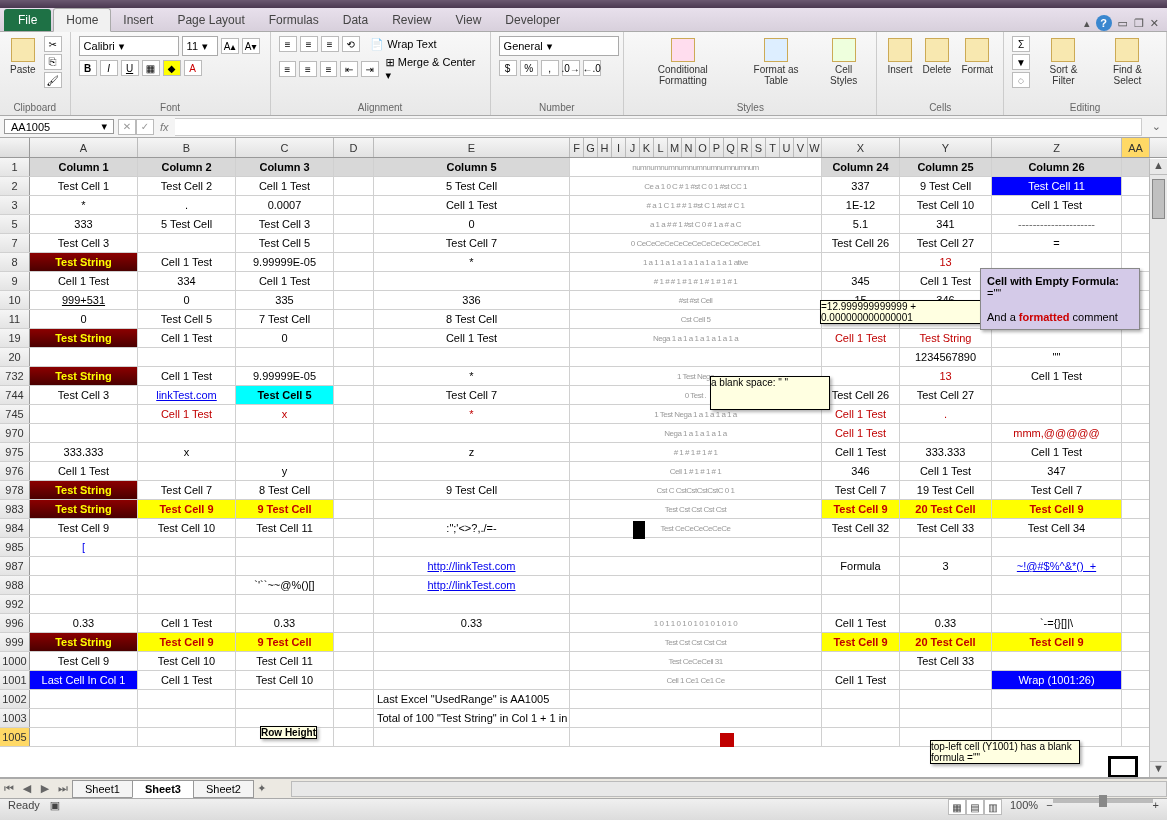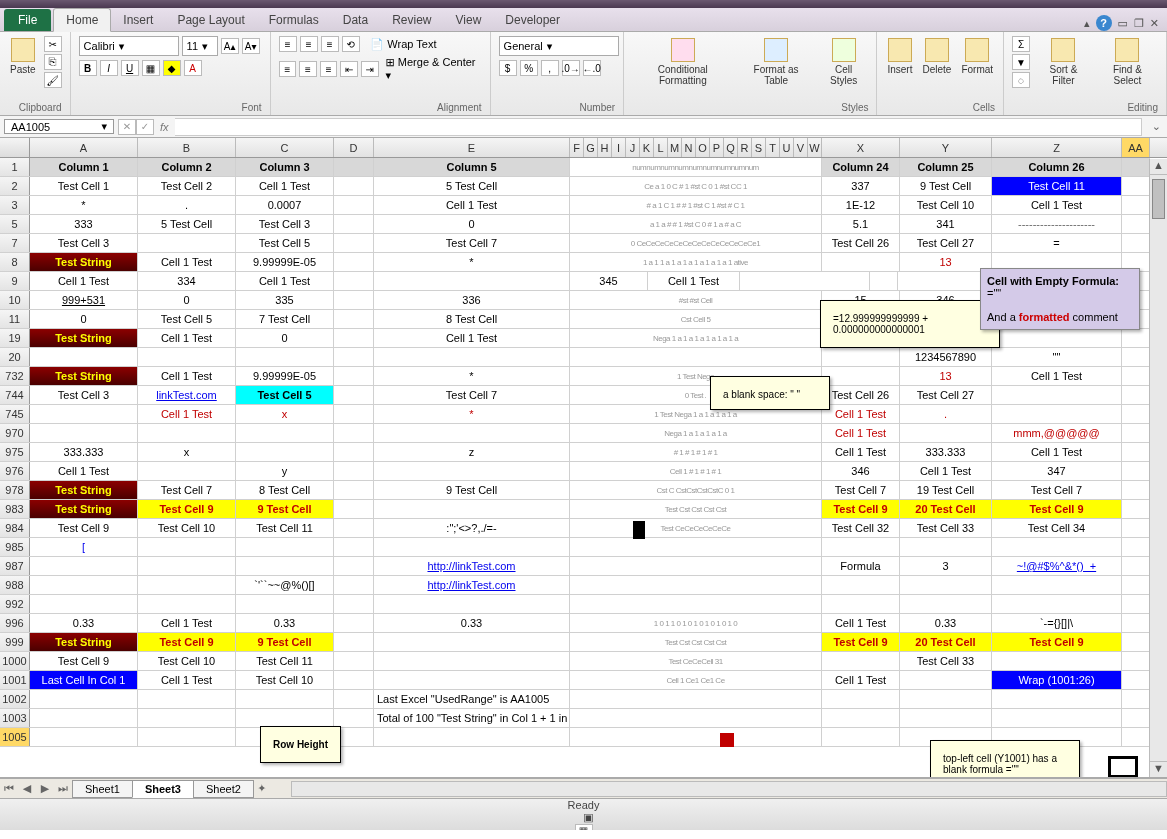--- a/index.html
+++ b/index.html
@@ -6,21 +6,21 @@
 body { background: #fff; overflow: hidden; font-size: 11px; }
 .titlebar-area { height: 8px; background: linear-gradient(#6a5870, #4a3850); }
 .tabs-row { display: flex; align-items: flex-end; background: linear-gradient(#e8e0ec, #d8d0dc); height: 24px; padding-left: 4px; border-bottom: 1px solid #aaa; }
 .file-tab { background: #1e7145; color: #fff; padding: 4px 14px; border-radius: 3px 3px 0 0; font-size: 12px; margin-right: 2px; cursor: pointer; }
 .tab { padding: 4px 12px; font-size: 12px; color: #444; cursor: pointer; }
 .tab.active { background: #f1f1f1; border: 1px solid #aaa; border-bottom: 1px solid #f1f1f1; border-radius: 3px 3px 0 0; margin-bottom: -1px; }
 .title-controls { margin-left: auto; display: flex; gap: 6px; padding-right: 8px; color: #555; align-items: center; }
 .title-controls span { cursor: pointer; }
 .ribbon { background: linear-gradient(#f8f8f8, #e8e8e8); height: 84px; display: flex; border-bottom: 1px solid #aaa; align-items: stretch; }
 .ribbon-group { border-right: 1px solid #ccc; padding: 4px 8px 2px; display: flex; flex-direction: column; justify-content: space-between; }
-.ribbon-group-label { font-size: 10px; color: #666; text-align: right; margin-top: 2px; }
+.ribbon-group-label { font-size: 10px; color: #666; text-align: center; margin-top: 2px; }
 .rg-content { display: flex; gap: 6px; align-items: flex-start; flex: 1; }
 .big-btn { display: flex; flex-direction: column; align-items: center; gap: 2px; padding: 2px; cursor: pointer; }
 .big-btn-icon { width: 24px; height: 24px; background: #f8e8b0; border: 1px solid #ccaa55; }
 .big-btn-label { font-size: 10px; color: #333; text-align: center; line-height: 1.1; }
 .mini-btn { width: 18px; height: 16px; border: 1px solid #bbb; background: #fff; font-size: 10px; display: inline-flex; align-items: center; justify-content: center; cursor: pointer; }
 .combo { height: 20px; border: 1px solid #aaa; background: #fff; padding: 0 4px; font-size: 11px; display: flex; align-items: center; gap: 4px; }
 .row-flex { display: flex; gap: 3px; align-items: center; }
 .col-flex { display: flex; flex-direction: column; gap: 2px; }
 .fx-bar { display: flex; height: 22px; border-bottom: 1px solid #aaa; background: #f4f4f4; align-items: center; }
 .name-box { width: 110px; border: 1px solid #999; background: #fff; margin: 2px 4px; padding: 0 6px; display: flex; align-items: center; justify-content: space-between; }
@@ -40,29 +40,29 @@
 .cell.hdr { background: #d8d8d8; font-weight: bold; }
 .cell.ts { background: linear-gradient(#8b0000,#4a0000); color: #ff0; font-weight: bold; }
 .cell.cyan { background: #00ffff; font-weight: bold; }
 .cell.ycell { background: #ffff00; color: #c00000; font-weight: bold; }
 .cell.blue { background: #0000ff; color: #fff; }
 .cell.link { color: #0000ee; text-decoration: underline; }
 .cell.red { color: #c00000; }
 .cell.gray { color: #999; }
 .cell.tiny { font-size: 8px; letter-spacing: -0.5px; }
 .cell.dashed { color: #666; }
-.comment-box { position: absolute; background: #ffffe1; border: 1px solid #000; padding: 12px; font-size: 10px; z-index: 10; box-shadow: 2px 2px 3px rgba(0,0,0,0.3); }
+.comment-box { position: absolute; background: #ffffe1; border: 1px solid #000; padding: 0; font-size: 10px; z-index: 10; box-shadow: 2px 2px 3px rgba(0,0,0,0.3); }
 .purple-note { position: absolute; background: #d4cae8; border: 1px solid #888; padding: 6px; font-size: 11px; z-index: 10; box-shadow: 2px 2px 3px rgba(0,0,0,0.3); width: 160px; }
 .purple-note .ft { color: #c00; font-weight: bold; }
 .sheet-tabs { display: flex; align-items: center; height: 20px; background: #ece9e2; border-top: 1px solid #aaa; }
 .nav-btn { width: 18px; text-align: center; color: #666; cursor: pointer; }
 .sheet-tab { padding: 2px 12px; border: 1px solid #999; background: #f4f4f4; font-size: 11px; margin-right: -1px; cursor: pointer; }
 .sheet-tab.active { background: #fff; font-weight: bold; border-bottom: 1px solid #fff; }
 .hscroll { flex: 1; margin-left: 20px; height: 16px; background: #e8e8e8; border: 1px solid #bbb; }
-.status-bar { display: flex; height: 32px; background: linear-gradient(#f0f0f0,#dcdcdc); align-items: center; padding: 0 8px; font-size: 11px; color: #444; border-top: 1px solid #aaa; flex-direction: column; }
+.status-bar { display: flex; height: 22px; background: linear-gradient(#f0f0f0,#dcdcdc); padding: 0 8px; font-size: 11px; color: #444; border-top: 1px solid #aaa; }
 .status-bar .spacer { flex: 1; }
 .zoom-slider { width: 100px; height: 4px; background: #bbb; position: relative; }
 .zoom-thumb { width: 8px; height: 12px; background: #888; position: absolute; left: 46px; top: -4px; }
 .help-circle { width: 16px; height: 16px; border-radius: 50%; background: #3a87cf; color: #fff; display: inline-flex; align-items: center; justify-content: center; font-weight: bold; font-size: 11px; }
 .vsb { position:absolute; right:0; top:21px; width:18px; bottom:0; background:#e8e8e8; border-left:1px solid #bbb; }
 .vsb .arrow { height:16px; text-align:center; cursor:pointer; color:#555; border-bottom:1px solid #bbb; }
 .vsb .thumb { position:absolute; left:2px; right:2px; top:20px; height:40px; background:#c0c0c0; border:1px solid #888; }
 .blackbox { position:absolute; border:3px solid #000; width:30px; height:22px; z-index:9; }
 </style>
 </head>
@@ -349,20 +349,21 @@
         <div class="cell" style="width: 130px;"></div>
         <div class="cell" style="width: 28px;"></div>
       </div>
       <div class="grid-row">
         <div class="row-head">9</div>
         <div class="cell" style="width: 108px;">Cell 1 Test</div>
         <div class="cell" style="width: 98px;">334</div>
         <div class="cell" style="width: 98px;">Cell 1 Test</div>
         <div class="cell" style="width: 40px;"></div>
         <div class="cell" style="width: 196px;"></div>
+        <div class="cell tiny gray" style="width: 252px;"># 1 # # 1 # 1 # 1 # 1 # 1 # 1</div>
         <div class="cell" style="width: 78px;">345</div>
         <div class="cell" style="width: 92px;">Cell 1 Test</div>
         <div class="cell" style="width: 130px;"></div>
         <div class="cell" style="width: 28px;"></div>
       </div>
       <div class="grid-row">
         <div class="row-head">10</div>
         <div class="cell" style="width: 108px; text-decoration: underline;">999+531</div>
         <div class="cell" style="width: 98px;">0</div>
         <div class="cell" style="width: 98px;">335</div>

